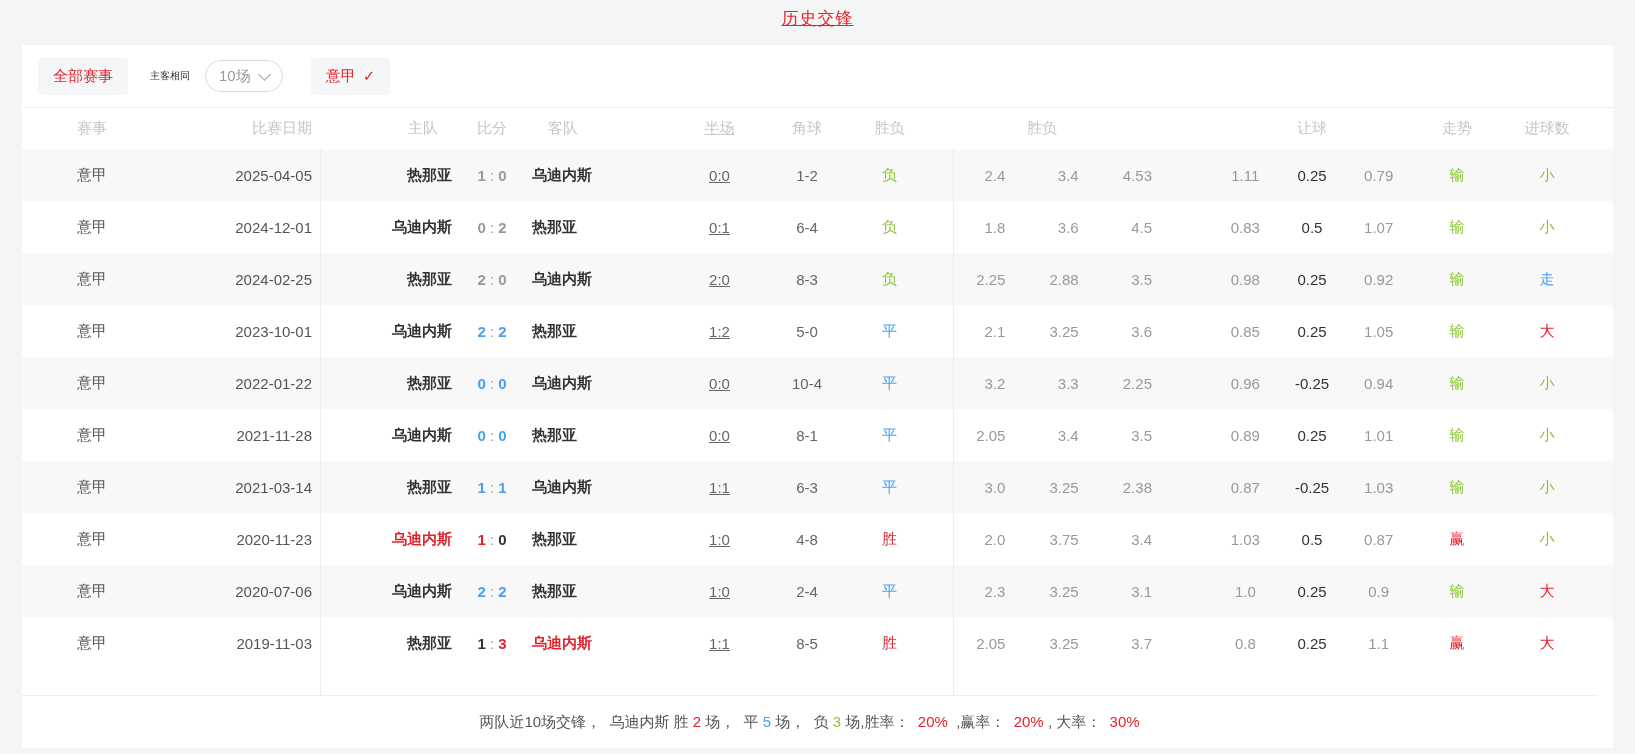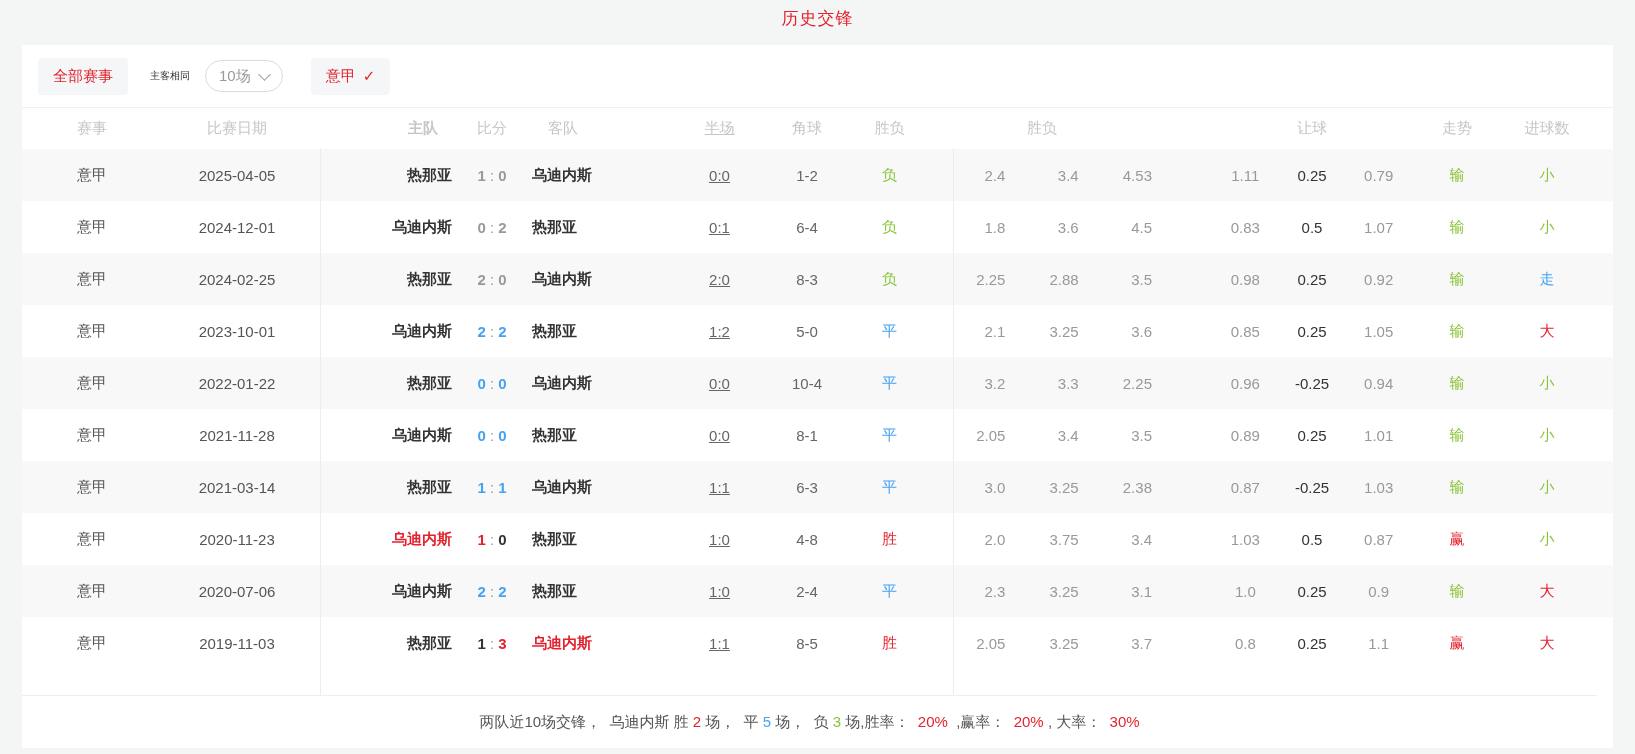--- a/index.html
+++ b/index.html
@@ -4,21 +4,21 @@
 <style>
   html,body{margin:0;padding:0;}
   body{
     width:1635px;height:754px;position:relative;
     background:#f4f5f5;
     font-family:"Liberation Sans","DejaVu Sans",sans-serif;
     -webkit-font-smoothing:antialiased;
   }
   .page-title{
     position:absolute;top:7px;left:0;right:0;text-align:center;
-    color:#e2232e;font-size:17px;letter-spacing:1px;
+    color:#e2232e;font-size:17px;letter-spacing:1px;text-decoration:underline;
   }
   .card{
     position:absolute;left:22px;top:45px;width:1591px;height:703px;
     background:#ffffff;
   }
   
   .filter-bar{height:62px;display:flex;align-items:center;padding-left:16px;}
   .chip{
     background:#f5f6f7;border:none;border-radius:4px;
     padding:9px 15px;font-size:15px;color:#e2232e;cursor:pointer;
@@ -39,35 +39,35 @@
   .check{color:#e2232e;font-weight:bold;font-size:15px;}
   
   .thead{
     display:flex;align-items:center;height:41px;
     border-top:1px solid #f0f0f0;color:#c6c6c6;font-size:15px;
   }
   .tbody .tr{display:flex;align-items:center;height:52px;font-size:15px;}
   .tbody .tr:nth-child(odd){background:#f8f8f8;}
   .td{text-align:center;}
   .col-league{width:140px;}
-  .col-date{width:150px;}
+  .col-date{width:150px;text-align:right;}
   .col-home{width:140px;text-align:right;}
   .col-score{width:80px;}
   .col-away{width:140px;text-align:left;}
   .col-half{width:95px;text-decoration:underline;}
   .col-corner{width:80px;}
   .col-result{width:85px;}
   .grp-odds{width:220px;display:flex;}
   .grp-odds span{flex:1;text-align:right;}
   .grp-gap{width:60px;}
   .grp-hcp{width:200px;display:flex;}
   .grp-hcp span{flex:1;text-align:center;}
   .col-trend{width:90px;}
   .col-goals{width:90px;}
-  .hd-home{padding-right:14px;box-sizing:border-box;font-weight:bold;}
+  .hd-home{padding-right:14px;box-sizing:border-box;}
   .hd-away{text-align:left;padding-left:16px;box-sizing:border-box;}
   
   .c-mid{color:#555;}
   .c-soft{color:#666;}
   .c-gray{color:#999;}
   .c-dark{color:#333;}
   .c-red{color:#e2232e;}
   .c-blue{color:#45a2f3;}
   .c-green{color:#87c232;}
   .team{color:#333;font-weight:700;margin-top:19px;}

